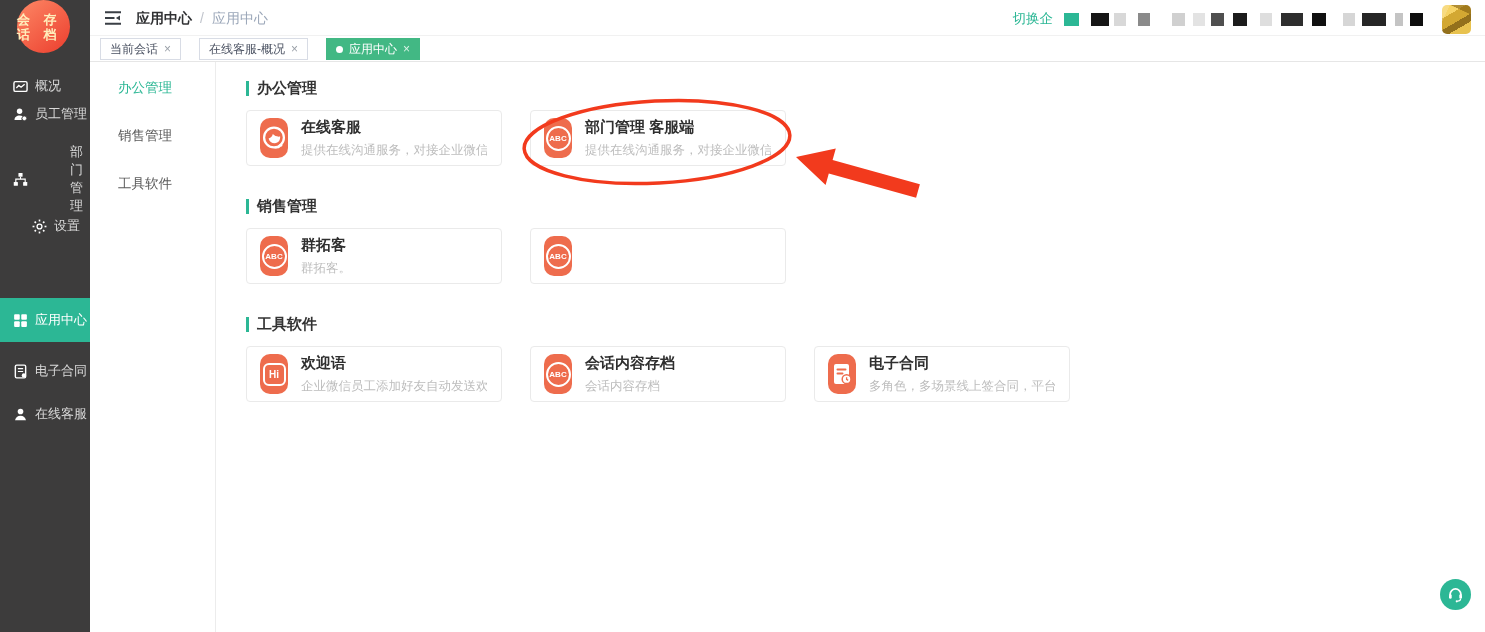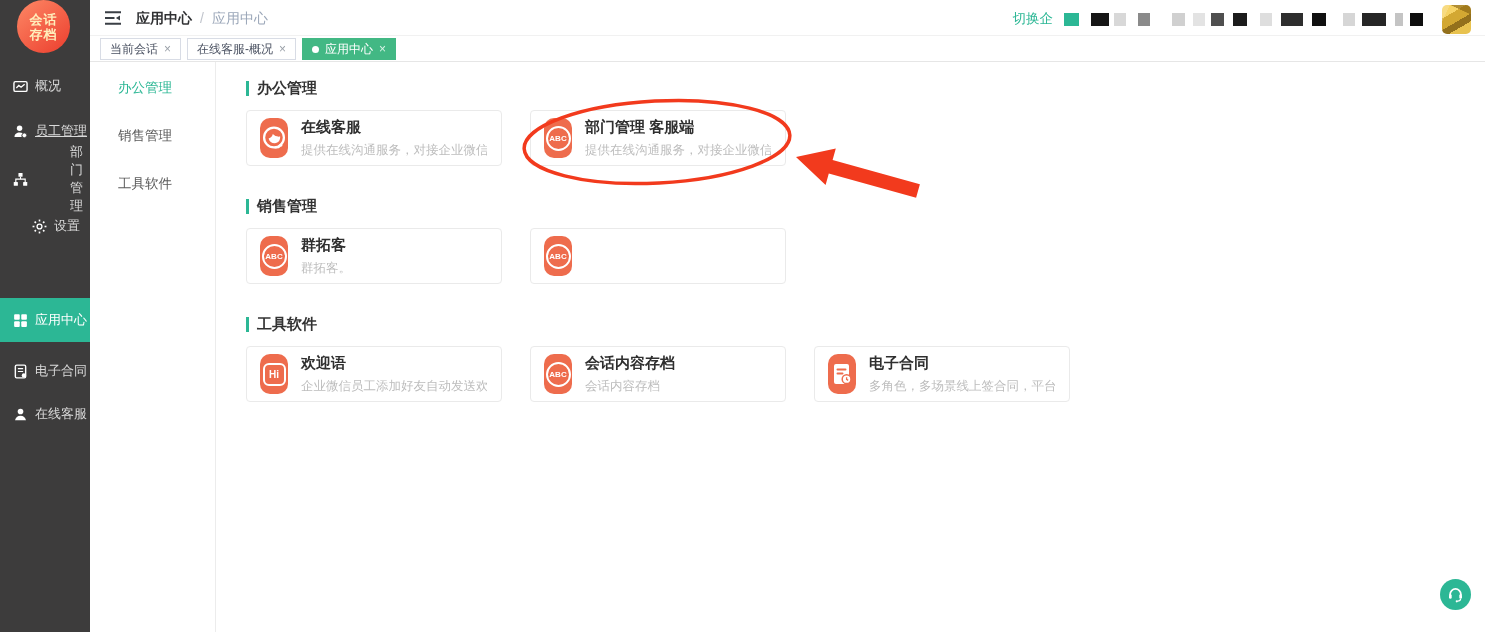--- a/index.html
+++ b/index.html
@@ -6,21 +6,21 @@
   html,body { width:1485px; height:632px; }
   body {
     position:relative; background:#fff; overflow:hidden;
     font-family:"Liberation Sans","DejaVu Sans",sans-serif;
     color:#333;
   }
   
   .sidebar { position:absolute; left:0; top:0; width:90px; height:632px; background:var(--sidebar,#3d3c3c); z-index:10; }
   .logo { position:absolute; left:17px; top:0px; width:53px; height:53px; border-radius:50%;
     background:linear-gradient(140deg,#fc8261 8%,#ee4936 85%);
-    display:flex; flex-direction:column; align-items:center; justify-content:center;
+    display:flex; flex-direction:row; align-items:center; justify-content:center;
     color:#ffeebb; font-size:13px; font-weight:bold; line-height:15px; letter-spacing:1px; }
   .snav-item { position:absolute; left:0; width:90px; height:44px; display:flex; align-items:center;
     padding-left:13px; color:#d9d9d9; font-size:13px; gap:7px; cursor:pointer; }
   .snav-item.active { background:var(--accent,#2cb795); color:#fff; }
   .snav-item .icn { width:15px; height:15px; display:inline-flex; flex:none; }
   .snav-item svg { width:15px; height:15px; }
   
   .header { position:absolute; left:90px; top:0; right:0; height:36px; background:#fff; border-bottom:1px solid #f1f1f1; z-index:5; }
   .collapse { position:absolute; left:14px; top:10px; width:18px; height:16px; cursor:pointer; }
   .crumb { position:absolute; left:46px; top:10px; font-size:14px; display:flex; }
@@ -30,21 +30,21 @@
   .topright { position:absolute; top:5px; right:14px; height:28px; display:flex; align-items:center; z-index:20;gap:9px; }
   .switch-label { color:var(--accent,#2cb795); font-size:13.5px; cursor:pointer; }
   .redact { height:13px; display:inline-block; flex:none; }
   .avatar { width:29px; height:29px; border-radius:5px; margin-left:10px; cursor:pointer; flex:none;
     background:
       linear-gradient(115deg, rgba(255,255,255,0.18) 18%, rgba(0,0,0,0) 19%),
       linear-gradient(205deg, rgba(120,85,10,0.55) 22%, rgba(0,0,0,0) 23%),
       linear-gradient(150deg,#f6d366 30%,#d3a832 30% 55%,#93701c 55% 72%,#e8c24f 72%); }
   
   .tabbar { position:absolute; left:90px; top:37px; right:0; height:25px; background:#fff;
-    border-bottom:1px solid #e6e6e6; display:flex; align-items:center; padding-left:10px; gap:6px; z-index:5; }
+    border-bottom:1px solid #e6e6e6; display:flex; align-items:center; padding-left:10px; gap:18px; z-index:5; }
   .tab { height:22px; display:flex; align-items:center; gap:6px; padding:0 9px;
     border:1px solid #d8dce5; background:#fff; color:#495060; font-size:12px; cursor:pointer; }
   .tab .x { color:#9aa0a8; font-size:12px; line-height:1; }
   .tab.active { background:var(--tab-green,#42b884); border-color:var(--tab-green,#42b884); color:#fff; }
   .tab.active .dot { width:7px; height:7px; border-radius:50%; background:#fff; }
   .tab.active .x { color:#d9f3e7; }
   
   .catnav { position:absolute; left:90px; top:62px; width:126px; bottom:0; background:#fff;
     border-right:1px solid #ececec; padding-top:2px; z-index:4; }
   .cat-item { height:48px; line-height:48px; padding-left:28px; font-size:13.5px; color:#5a5a5a; cursor:pointer; }
@@ -85,21 +85,21 @@
   <div>
       <div class="snav-item" style="top: 64px;">
         <span class="icn">
           <svg viewBox="0 0 16 16">
             <rect x="1" y="2.8" width="14" height="10.4" rx="1.6" fill="none" stroke="#fff" stroke-width="1.5"></rect>
             <polyline points="3.6,9.6 6.2,6.8 8.6,8.8 12.4,5.6" fill="none" stroke="#fff" stroke-width="1.4"></polyline>
           </svg>
         </span>
         <span>概况</span>
       </div>
-      <div class="snav-item" style="top: 109px; text-decoration: underline;">
+      <div class="snav-item" style="top: 92px;">
         <span class="icn">
           <svg viewBox="0 0 16 16">
             <circle cx="7" cy="4.6" r="2.9" fill="#fff"></circle>
             <path d="M1.6 13.8c0-3.1 2.4-4.8 5.4-4.8 1.3 0 2.5.3 3.4.9-.8.7-1.3 1.6-1.3 2.7 0 .4.1.8.2 1.2z" fill="#fff"></path>
             <circle cx="12.1" cy="12.1" r="2.5" fill="#fff" stroke="#3d3c3c" stroke-width=".8"></circle>
           </svg>
         </span>
         <span>员工管理</span>
       </div>
       <div class="snav-item" style="top: 157px; gap: 42px;">

